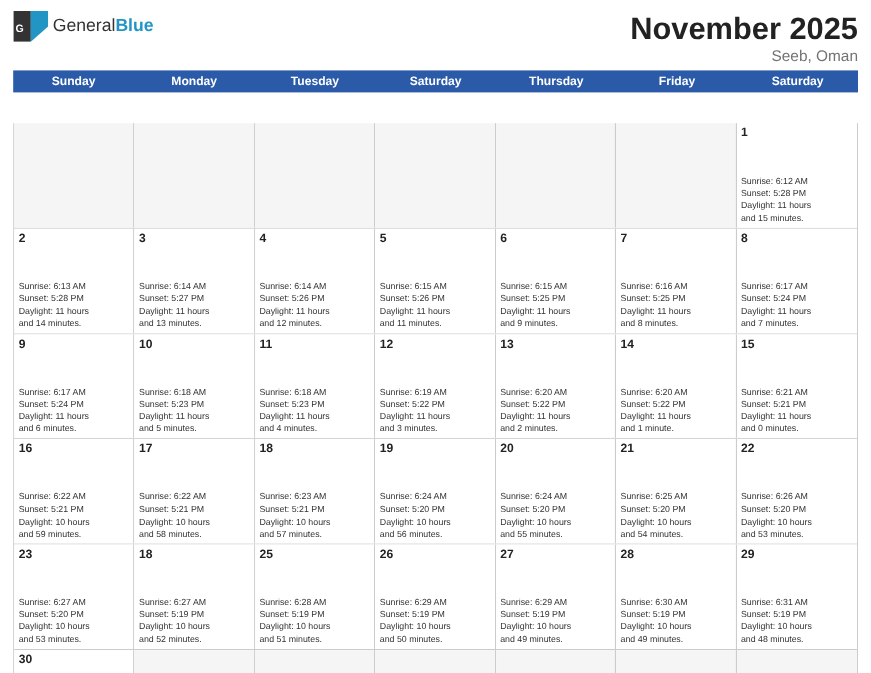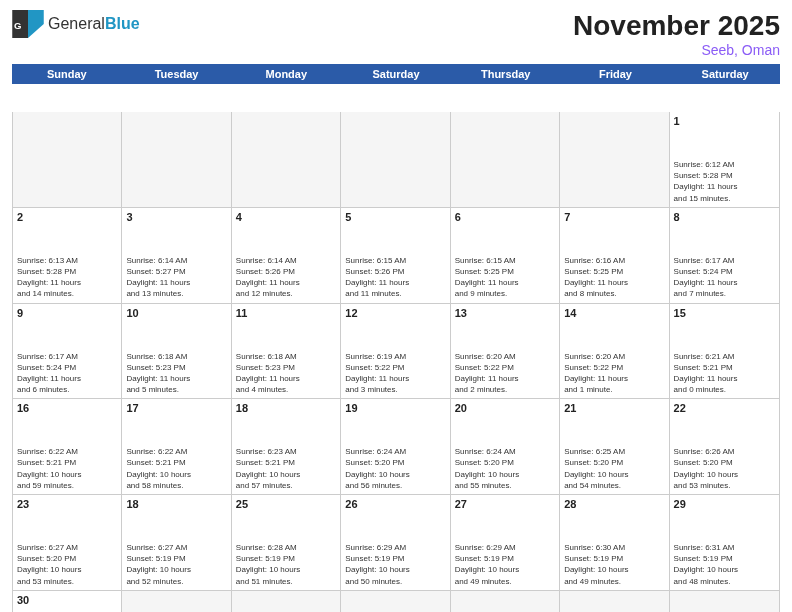--- a/index.html
+++ b/index.html
@@ -35,21 +35,21 @@
     .title-area {
       text-align: right;
     }
     .month-title {
       font-size: 28px;
       font-weight: bold;
       color: #222;
     }
     .location {
       font-size: 14px;
-      color: #8b5cf6;
+      color: #737373;
     }
     .calendar {
       flex: 1;
       display: flex;
       flex-direction: column;
       gap: 28px;
     }
     .day-headers {
       display: grid;
       grid-template-columns: repeat(7, 1fr);
@@ -127,22 +127,22 @@
     </div>
     <div class="title-area">
       <div class="month-title">November 2025</div>
       <div class="location">Seeb, Oman</div>
     </div>
   </div>
 
   <div class="calendar">
     <div class="day-headers">
     <div class="day-header">Sunday</div>
+        <div class="day-header">Monday</div>
         <div class="day-header">Tuesday</div>
-        <div class="day-header">Monday</div>
         <div class="day-header">Saturday</div>
         <div class="day-header">Thursday</div>
         <div class="day-header">Friday</div>
         <div class="day-header">Saturday</div>
       </div>
     <div class="weeks">
     <div class="week">
           <div class="day-cell empty"></div>
           <div class="day-cell empty"></div>
           <div class="day-cell empty"></div>

